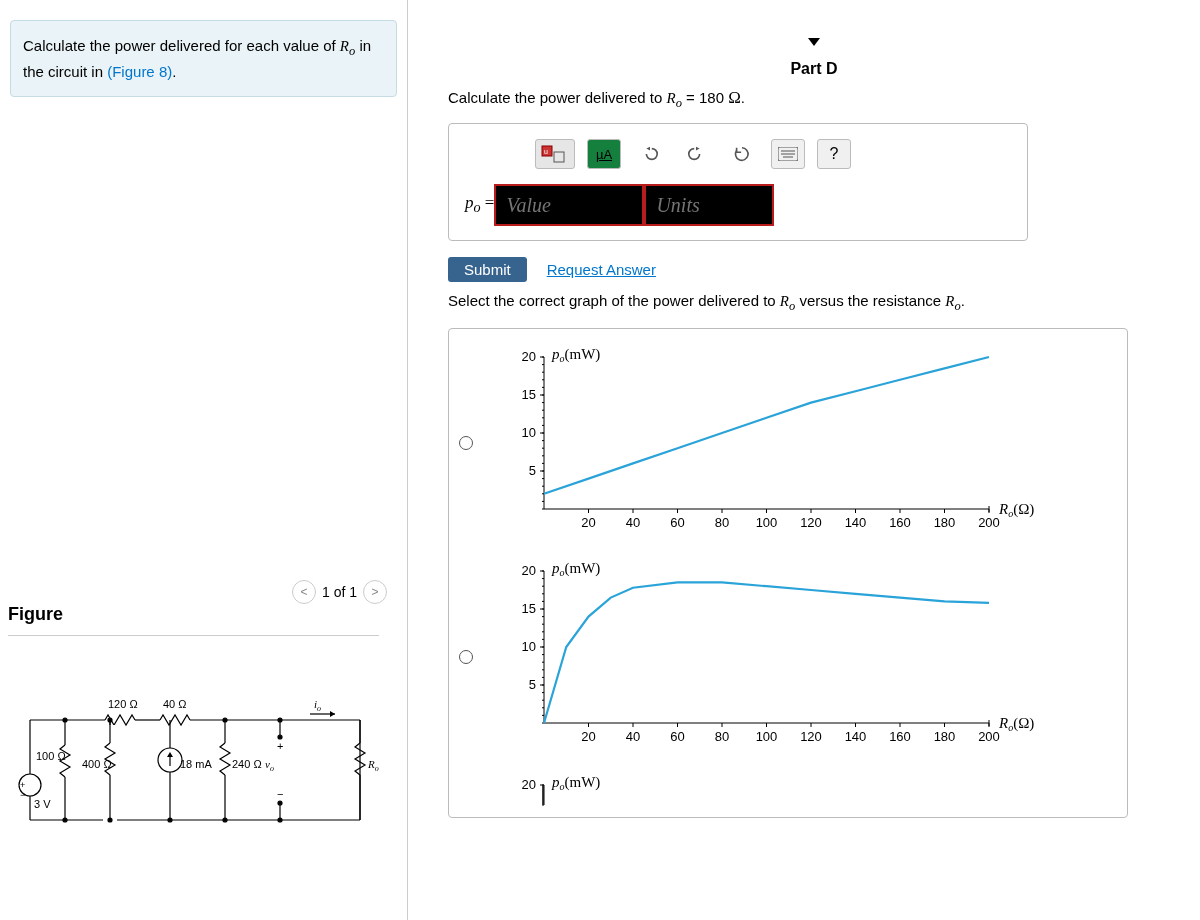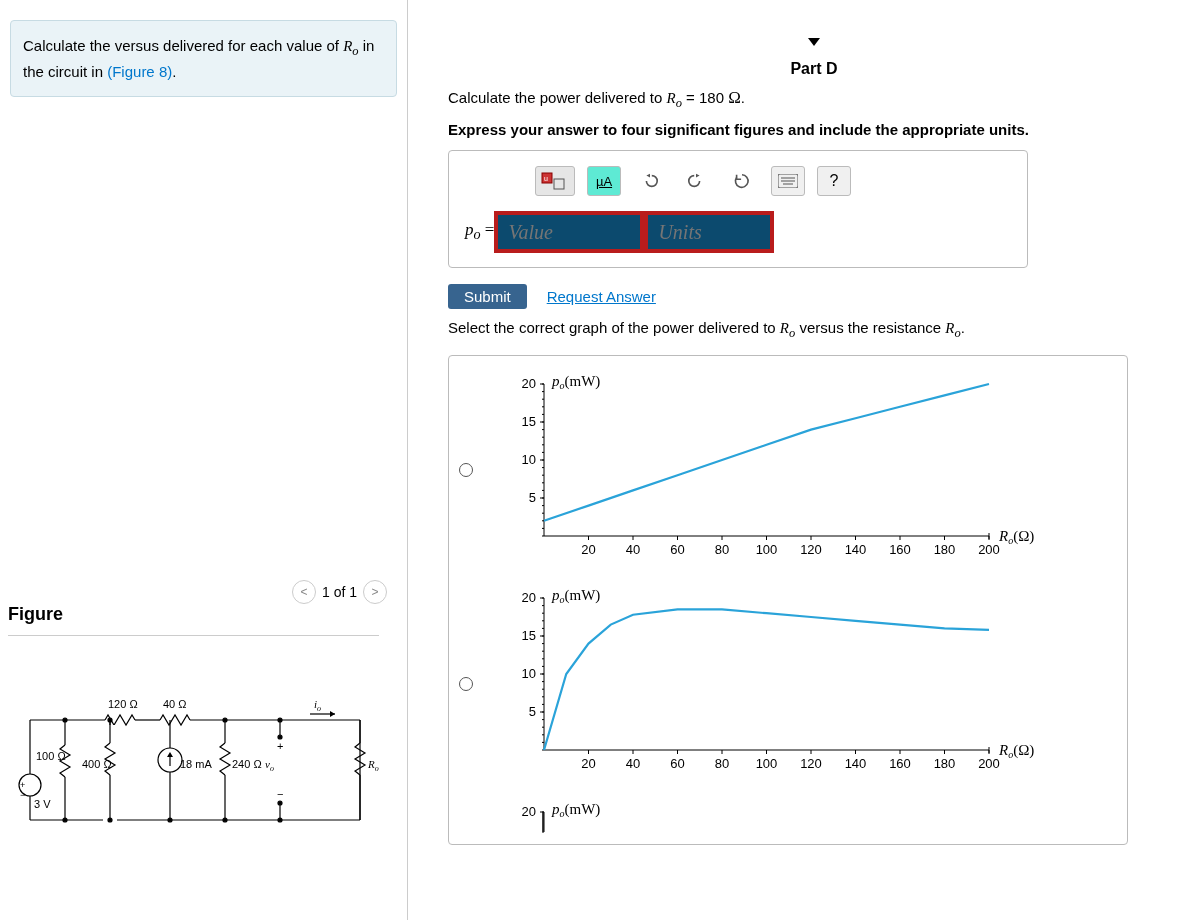--- a/index.html
+++ b/index.html
@@ -18,44 +18,44 @@
   .fig-nav { position: absolute; right: 20px; top: 580px; display: flex; align-items: center; gap: 6px; }
   .nav-btn { width: 24px; height: 24px; border: 1px solid #ccc; border-radius: 50%; background: #fff; display:flex; align-items:center; justify-content:center; cursor:pointer; color:#888; font-size:12px;}
   .fig-img { position: absolute; top: 690px; left: 10px; width: 380px; }
   .part-header { display: flex; align-items: center; gap: 14px; font-weight: bold; font-size: 16px; margin: 18px 0 8px 0; flex-direction: column; }
   .tri { width: 0; height: 0; border-left: 6px solid transparent; border-right: 6px solid transparent; border-top: 8px solid #000; }
   .instr { font-size: 15px; margin: 10px 0 4px 0; }
   .instr b { font-weight: bold; }
   .answer-box { border: 1px solid #bbb; border-radius: 4px; padding: 14px 16px; margin-top: 12px; width: 580px; }
   .toolbar { display: flex; gap: 12px; align-items:center; margin-left: 70px; margin-bottom: 14px; height: 32px;}
   .tb-btn { border: 1px solid #bbb; border-radius: 3px; height: 30px; min-width: 34px; display:flex; align-items:center; justify-content:center; background:#f0f0f0; cursor:pointer; font-size:13px;}
-  .tb-mu { background:#5eead4; }
+  .tb-mu { background:#15803d; }
   .tb-sup { background:#e6e6e6; position:relative; width:40px;}
   .eq-row { display:flex; align-items:center; gap: 0; }
   .po-lbl { font-style: italic; font-family: 'Times New Roman', serif; font-size: 17px; }
-  .val-input, .unit-input { border: 4px solid #b91c1c; height: 42px; font-size: 20px; font-style: italic; font-family:'Times New Roman',serif; color:#999; padding: 0 10px; background:#0c4a6e; }
+  .val-input, .unit-input { border: 2px solid #b91c1c; height: 42px; font-size: 20px; font-style: italic; font-family:'Times New Roman',serif; color:#999; padding: 0 10px; background:#000000; }
   .val-input { width: 150px; }
   .unit-input { width: 130px; }
   .submit-row { display:flex; align-items:center; gap: 20px; margin-top: 16px; }
   .submit-btn { background:#37648f; color:#fff; border:none; border-radius:3px; padding:4px 16px; font-size:15px; cursor:pointer;}
   .req-link { color:#0077cc; text-decoration: underline; font-size:15px; }
   .charts-box { border:1px solid #bbb; border-radius:4px; padding: 14px 10px 6px 10px; margin-top: 14px; width: 680px;}
   .chart-row { display:flex; align-items:center; gap: 10px; margin-bottom: 14px; }
   .radio { width: 14px; height:14px; border:1px solid #555; border-radius:50%; margin-right:6px; cursor:pointer; flex:none;}
   .chart-svg { width: 560px; height: 200px; }
   .ital { font-style: italic; }
 </style>
 </head>
 <body>
 
 <div class="page">
 
   <div class="left-col">
     <div class="problem-box">
-      <span>Calculate the versus delivered for each value of </span><span class="ital" style="font-family:'Times New Roman',serif;">R</span><sub class="ital" style="font-family:'Times New Roman',serif;">o</sub><span> in the circuit in </span><a href="#">(Figure 8)</a><span>.</span>
+      <span>Calculate the power delivered for each value of </span><span class="ital" style="font-family:'Times New Roman',serif;">R</span><sub class="ital" style="font-family:'Times New Roman',serif;">o</sub><span> in the circuit in </span><a href="#">(Figure 8)</a><span>.</span>
     </div>
 
     <div class="fig-header">
       <div class="fig-title">Figure</div>
       <hr class="fig-hr">
     </div>
     <div class="fig-nav">
       <div class="nav-btn">&lt;</div>
       <span>1 of 1</span>
       <div class="nav-btn">&gt;</div>
@@ -181,21 +181,20 @@
 
   <div class="right-col">
 
     <div class="part-header">
       <div class="tri"></div>
       <span>Part D</span>
     </div>
     <div class="instr">
       <span>Calculate the power delivered to </span><span class="ital" style="font-family:'Times New Roman',serif;">R</span><sub class="ital" style="font-family:'Times New Roman',serif;">o</sub><span> = 180 </span><span style="font-family:'Times New Roman',serif; font-size:17px;">Ω</span><span>.</span>
     </div>
-    <div class="instr"><b>Express your answer to four significant figures and include the appropriate units.</b></div>
 
     <div class="answer-box">
       <div class="toolbar">
         <div class="tb-btn tb-sup">
           <svg width="28" height="18">
               <rect x="1" y="1" width="10" height="10" fill="#c33" stroke="#800"></rect>
               <rect x="13" y="7" width="10" height="10" fill="none" stroke="#555"></rect>
               <text x="3" y="9" font-size="7" fill="#fff">u</text>
             </svg>
         </div>

